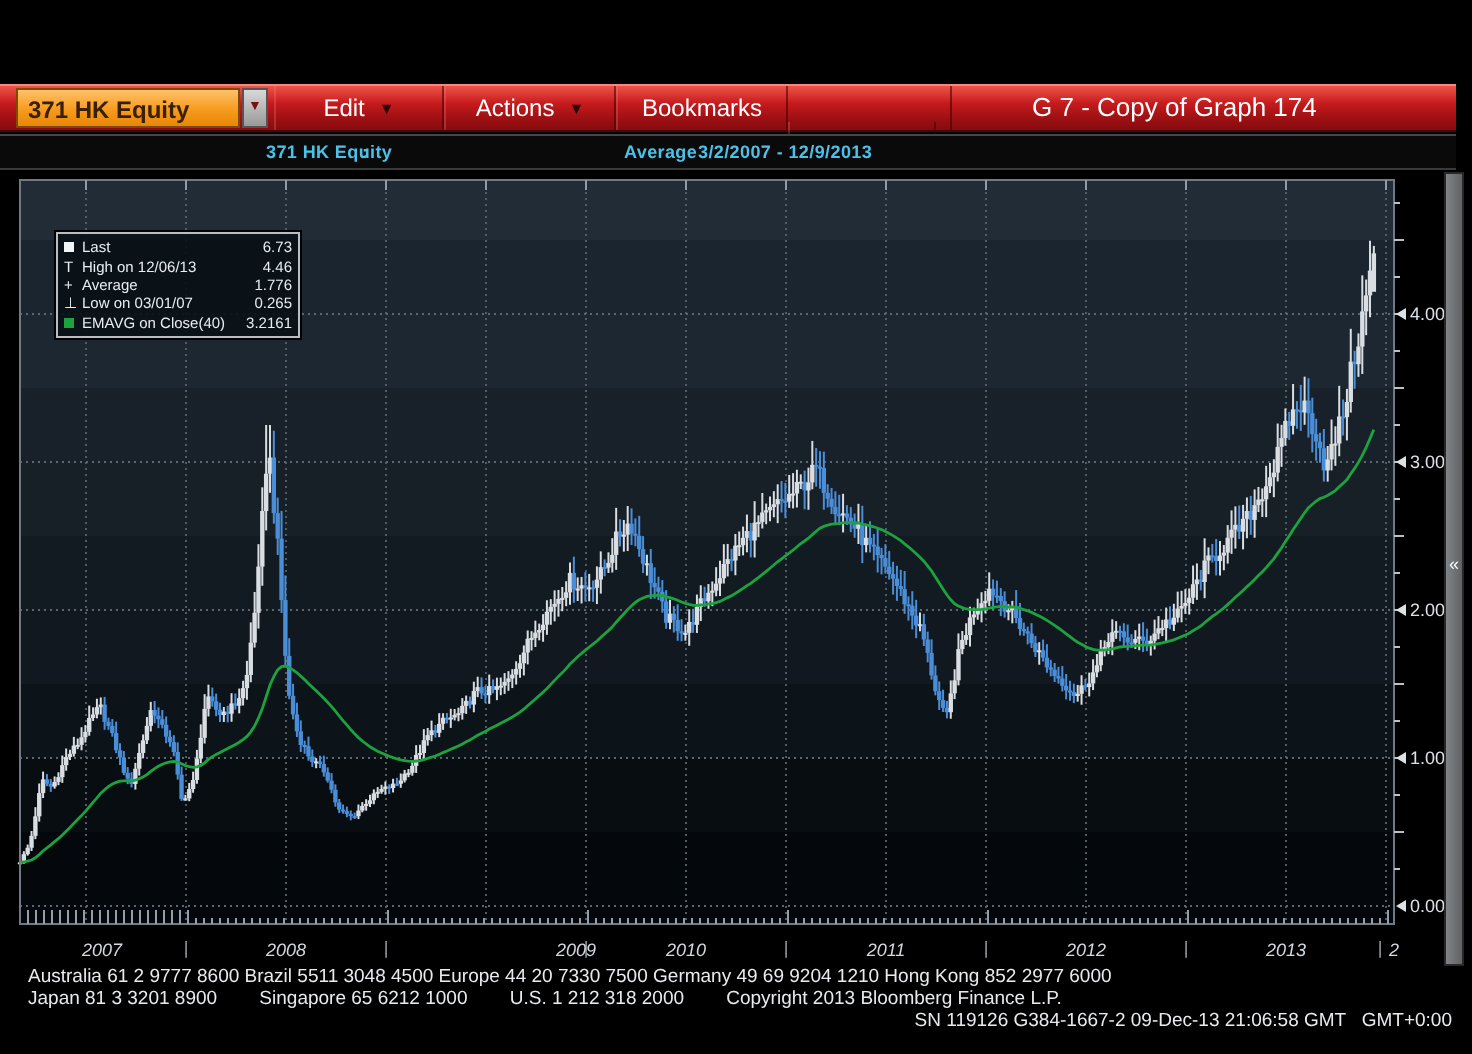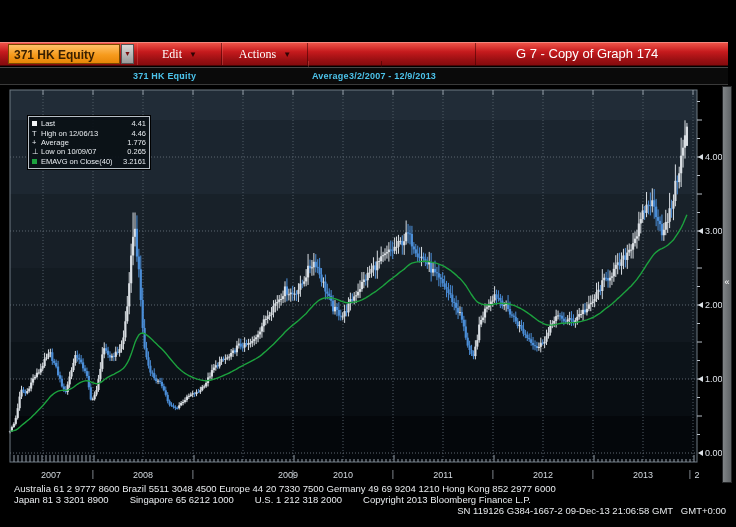--- a/index.html
+++ b/index.html
@@ -14,21 +14,21 @@
   #ticker{position:absolute;left:8px;top:44px;width:112px;height:20px;
           background:linear-gradient(180deg,#ffc169 0%,#f69b1d 55%,#e88607 100%);
           color:#3a2000;font-size:12px;font-weight:bold;line-height:20px;padding-left:5px;
           box-sizing:border-box;border:1px solid #7c4a00;}
   #ticker-dd{position:absolute;left:121px;top:44px;width:13px;height:20px;
           background:linear-gradient(180deg,#d8d8d8,#9a9a9a);border:1px solid #555;box-sizing:border-box;
           color:#7a1010;font-size:7px;line-height:18px;text-align:center;}
   #menubar{position:absolute;left:137px;top:43px;height:22px;display:flex;}
   .menu-item{position:relative;height:22px;line-height:22px;color:#fff;font-size:12px;
           text-align:center;box-sizing:border-box;border-right:1px solid rgba(60,0,0,.55);
-          border-left:1px solid rgba(255,140,130,.25);font-family:Liberation Serif, serif;}
+          border-left:1px solid rgba(255,140,130,.25);}
   .menu-item .arr{font-size:8px;color:#2e0404;margin-left:7px;vertical-align:1px;}
   #graph-title{position:absolute;left:475px;top:43px;width:253px;height:22px;line-height:22px;
           color:#fff;font-size:13px;text-align:left;border-left:1px solid rgba(60,0,0,.55);padding-left:40px;}
   
   #subbar{position:absolute;left:0;top:67px;width:728px;height:18px;background:#0a0a0a;
           border-top:1px solid #464646;border-bottom:1px solid #3a3a3a;box-sizing:border-box;}
   #subbar span{position:absolute;top:3px;color:#4cc2e9;font-size:9px;font-weight:bold;letter-spacing:.2px;}
   
   #chart-svg{position:absolute;left:0;top:0;width:736px;height:527px;}
   
@@ -38,40 +38,41 @@
   .lg-mark{width:9px;flex:0 0 9px;text-align:left;font-size:7.5px;line-height:7px;}
   .lg-mark .sq{display:inline-block;width:5px;height:5px;}
   .lg-label{flex:1 1 auto;}
   .lg-val{flex:0 0 auto;text-align:right;}
   
   #scrollbar{position:absolute;left:722px;top:86px;width:10px;height:397px;
           background:linear-gradient(90deg,#808487,#5f6366);border:1px solid #26282a;box-sizing:border-box;}
   #sb-thumb{position:absolute;left:720px;top:276px;width:14px;height:13px;color:#fff;
           font-size:9px;line-height:13px;text-align:center;}
   
-  .yr{position:absolute;top:470px;color:#d3d9df;font-size:9px;transform:translateX(-50%);}
+  .yr{position:absolute;top:470px;color:#d3d9df;font-size:9px;transform:translateX(-50%);font-style:italic;}
   .yr-sep{position:absolute;top:469px;color:#9aa3ac;font-size:9px;transform:translateX(-50%);}
   
   .foot{position:absolute;left:14px;color:#e8ebee;font-size:9.5px;font-family:Liberation Sans, sans-serif;
         white-space:pre;}
   #foot3{left:auto;right:10px;text-align:right;}
 </style>
 </head>
 <body>
 
 <div id="screen">
 
   <div id="grab">GRAB</div>
 
   <div id="redbar"></div>
   <div id="ticker">371 HK Equity</div>
   <div id="ticker-dd"><span>▼</span></div>
   <div id="menubar">
       <div class="menu-item" style="width: 85px;"><span>Edit</span><span class="arr">▼</span></div>
       <div class="menu-item" style="width: 86px;"><span>Actions</span><span class="arr">▼</span></div>
+      <div class="menu-item" style="width: 86px;"><span>Bookmarks</span></div>
       <div class="menu-item" style="width: 74px; margin-top: 18px;"><span>Show</span></div>
     </div>
   <div id="graph-title">G 7 - Copy of Graph 174</div>
 
   <div id="subbar">
     <span style="left:133px">371 HK Equity</span>
     <span style="left:181px">:</span>
     <span style="left:312px">Average</span>
     <span style="left:349px">3/2/2007  -  12/9/2013</span>
   </div>
@@ -1040,35 +1041,35 @@
         <text x="705" y="234" fill="#dce1e6" font-size="9px" font-family="Liberation Sans, sans-serif">3.00</text>
         <polygon points="698,157 703,154 703,160" fill="#dce1e6"></polygon>
         <text x="705" y="160" fill="#dce1e6" font-size="9px" font-family="Liberation Sans, sans-serif">4.00</text>
       </g>
     </svg>
 
   <div id="legend">
       <div class="lg-row">
         <span class="lg-mark"><span class="sq" style="background:#f2f5f7"></span></span>
         <span class="lg-label">Last</span>
-        <span class="lg-val">4.41</span>
+        <span class="lg-val">6.73</span>
       </div>
       <div class="lg-row">
         <span class="lg-mark">T</span>
         <span class="lg-label">High on 12/06/13</span>
         <span class="lg-val">4.46</span>
       </div>
       <div class="lg-row">
         <span class="lg-mark">+</span>
         <span class="lg-label">Average</span>
         <span class="lg-val">1.776</span>
       </div>
       <div class="lg-row">
         <span class="lg-mark">⊥</span>
-        <span class="lg-label">Low on 10/09/07</span>
+        <span class="lg-label">Low on 03/01/07</span>
         <span class="lg-val">0.265</span>
       </div>
       <div class="lg-row">
         <span class="lg-mark"><span class="sq" style="background:#1ca23e"></span></span>
         <span class="lg-label">EMAVG on Close(40)</span>
         <span class="lg-val">3.2161</span>
       </div>
     </div>
 
   <div id="scrollbar"></div>

